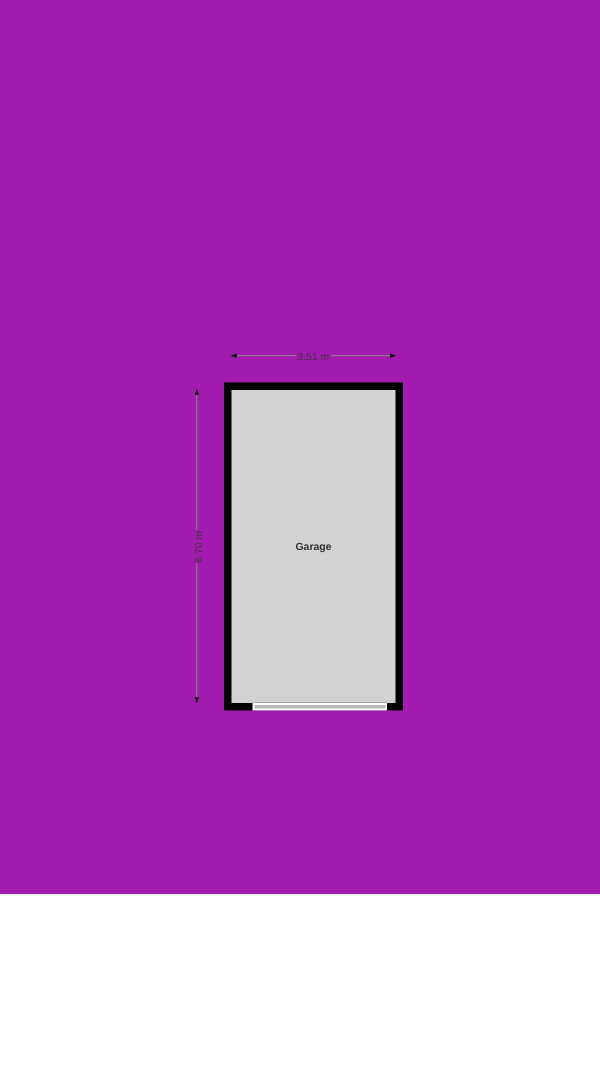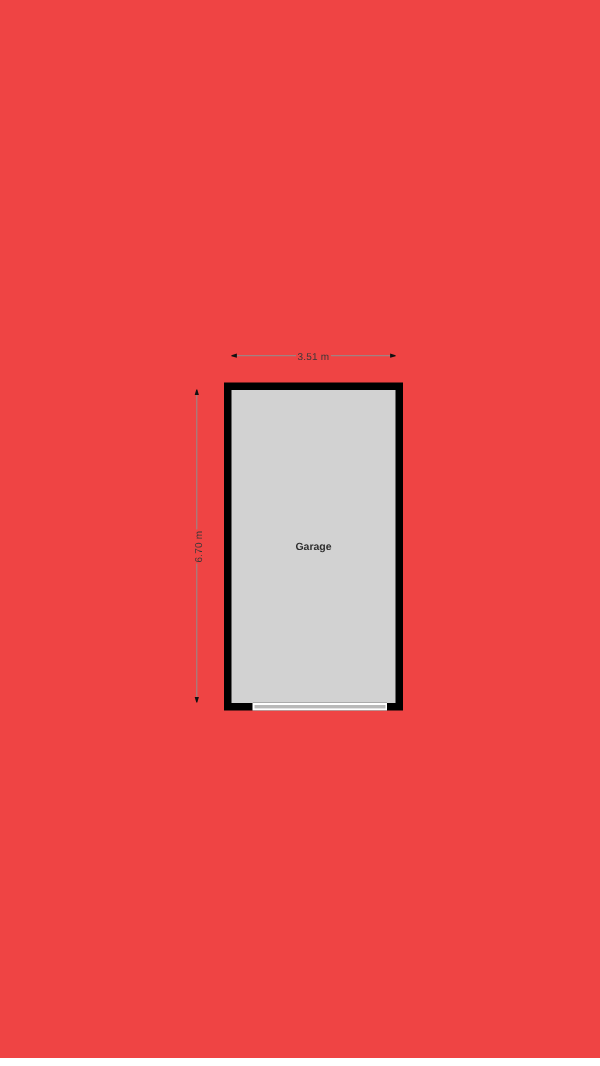--- a/index.html
+++ b/index.html
@@ -1,16 +1,16 @@
 <!DOCTYPE html>
 <html><head>
 <meta charset="utf-8">
 <style>
   html,body{margin:0;padding:0;background:#ffffff;}
-  .page{position:relative;width:600px;height:1058px;background:#ef4444;overflow:hidden;}
+  .page{position:relative;width:600px;height:894px;background:#a21caf;overflow:hidden;}
   svg{position:absolute;left:0;top:0;}
   text{font-family:"Liberation Sans", sans-serif;text-rendering:geometricPrecision;}
 </style>
 </head>
 <body>
 <div class="page">
 <svg width="600" height="1066" viewBox="0 0 600 1066">
 
   <g>
     <line x1="236.6" y1="355.7" x2="296" y2="355.7" stroke="#8f8f8f" stroke-width="1"></line>

